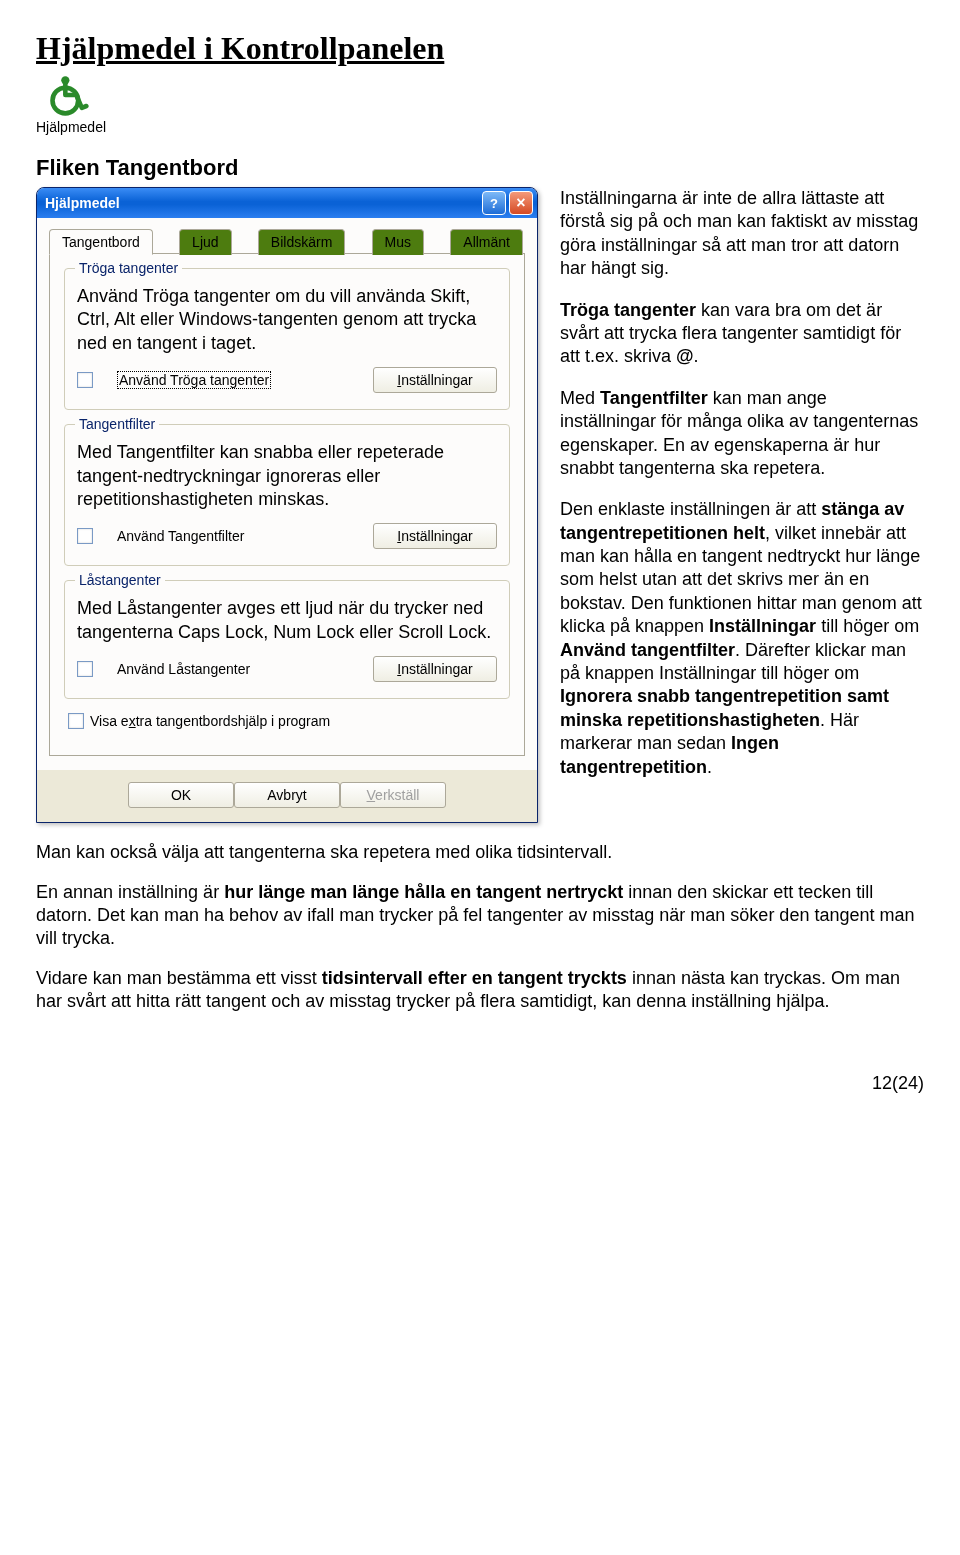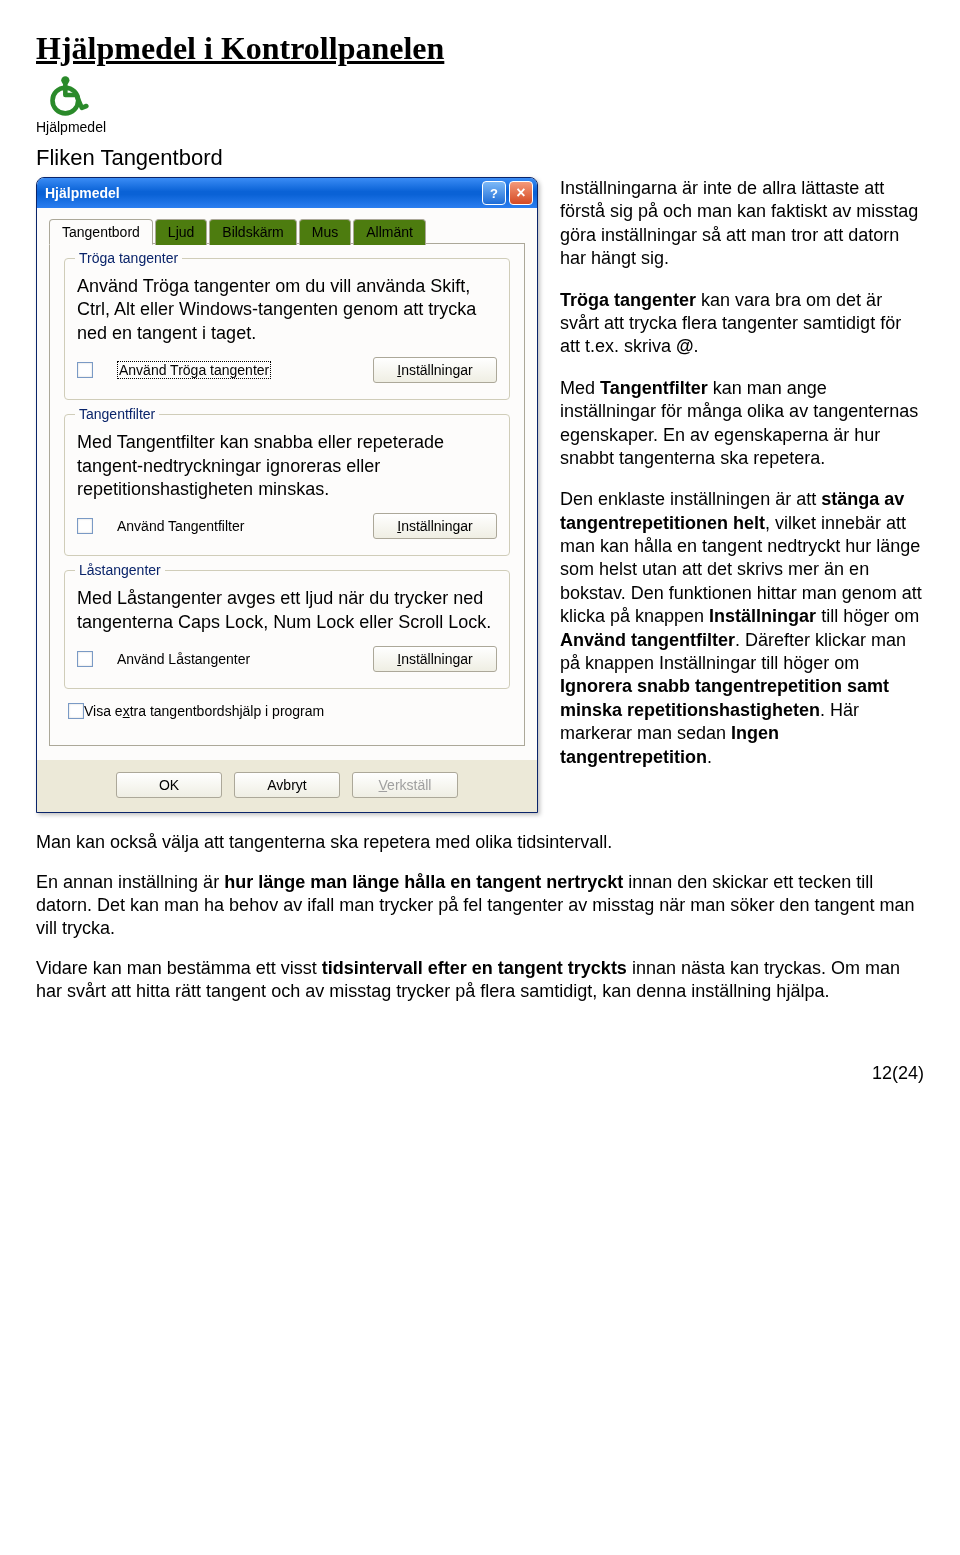--- a/index.html
+++ b/index.html
@@ -14,22 +14,22 @@
   }
   h1 {
     font-family: "Times New Roman", Times, serif;
     font-weight: bold;
     font-size: 32px;
     margin: 0 0 6px 0;
     text-decoration: underline;
   }
   h2 {
     font-size: 22px;
-    font-weight: normal;
-    margin: 10px 0 6px 0;
+    font-weight: bold;
+    margin: 20px 0 6px 0;
   }
   p { margin: 0 0 16px 0; line-height: 1.3; }
   .intro-row { display: flex; align-items: flex-start; gap: 14px; }
   .intro-row p.first { margin-top: 10px; }
   .icon-cell { width: 66px; flex: 0 0 66px; text-align: center; }
   .icon-cell svg { display: block; margin: 0 auto; }
   .icon-label { font-size: 14px; color: #000; margin-top: 2px; }
   .two-col { display: flex; gap: 22px; align-items: flex-start; }
   .two-col .left { flex: 0 0 500px; }
   .two-col .right { flex: 1 1 auto; }
@@ -62,21 +62,21 @@
   .xp-btn {
     width: 22px; height: 22px;
     border-radius: 4px;
     border: 1px solid #fff;
     display: flex; align-items: center; justify-content: center;
     font-size: 13px; color: #fff;
   }
   .xp-btn.help { background: linear-gradient(to bottom,#7db9f7,#1e6cd6); font-weight: bold; }
   .xp-btn.close { background: linear-gradient(to bottom,#f49a7a,#d54a24); font-weight: bold; font-size: 16px; }
   .xp-body { padding: 10px 12px 14px 12px; background: #fdfcfb; }
-  .xp-tabs { display: flex; gap: 0; margin-bottom: -1px; }
+  .xp-tabs { display: flex; gap: 0; margin-bottom: -1px; justify-content: space-between; }
   .xp-tab {
     padding: 4px 12px;
     border: 1px solid #aca899;
     border-bottom: none;
     background: #4d7c0f;
     border-radius: 4px 4px 0 0;
     margin-right: 2px;
     position: relative;
     top: 1px;
     color: #000;
@@ -132,27 +132,27 @@
     padding: 4px 6px;
     border: 1px solid #aca899;
     border-radius: 3px;
     background: linear-gradient(to bottom,#ffffff,#efeee3);
     font-size: 14px;
   }
   .xp-button span.u { text-decoration: underline; }
   .dialog-buttons {
     display: flex;
     justify-content: center;
-    gap: 12px;
+    gap: 0;
     padding: 12px 0 14px 0;
     background: #ece9d8;
   }
   .dialog-buttons .xp-button { min-width: 92px; }
   .xp-button.disabled { color: #a0a0a0; }
-  .stand-checkbox { display:flex; align-items:center; margin: 6px 0 6px 4px; }
+  .stand-checkbox { display:flex; align-items:center; gap:6px; margin: 6px 0 6px 4px; }
   .page-num { text-align: right; font-size: 18px; margin-top: 60px; }
 
   
   .wheelchair-icon {
     width: 44px; height: 44px;
   }
 </style>
 </head>
 <body>
 

